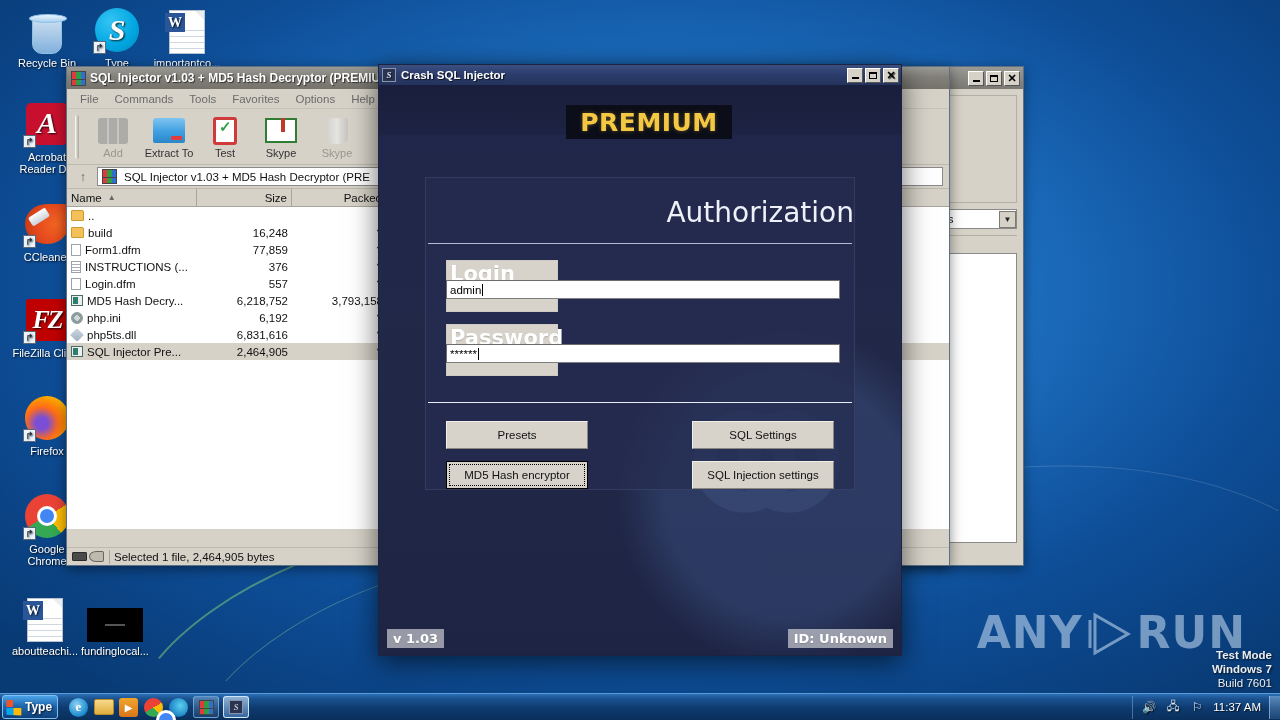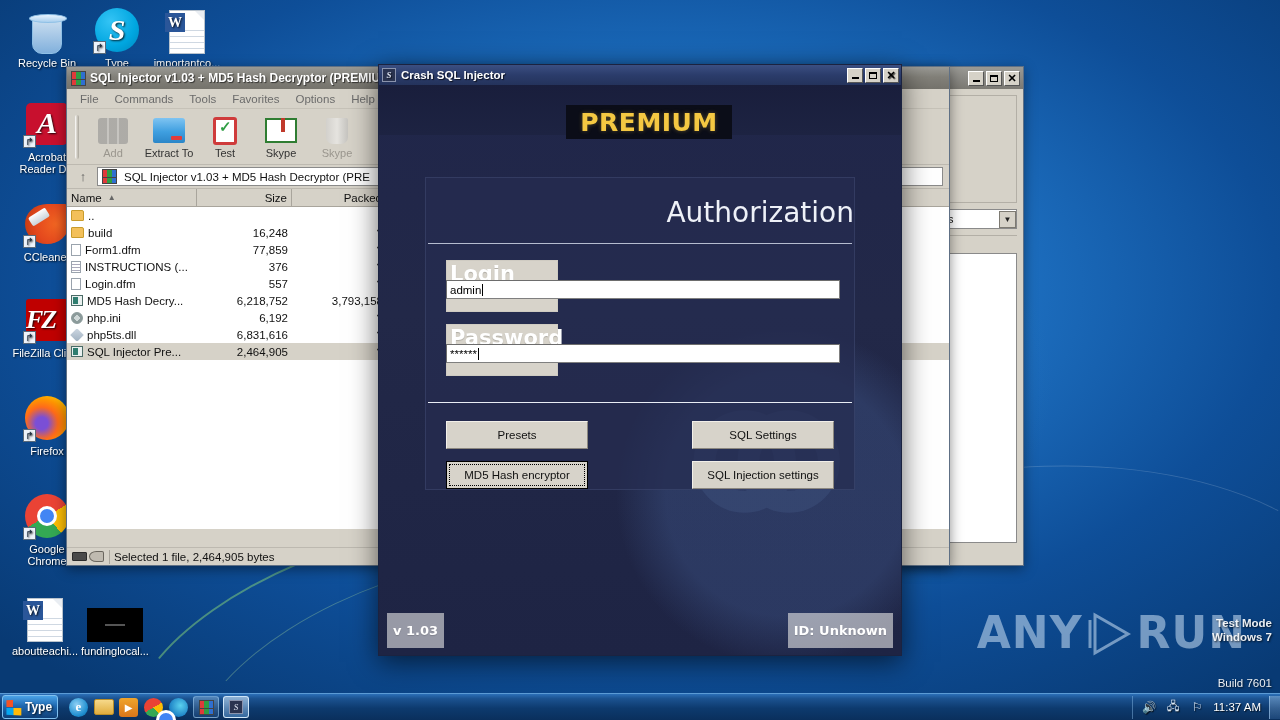--- a/index.html
+++ b/index.html
@@ -123,21 +123,21 @@
     background: radial-gradient(circle at 70% 50%, #f26522 0%, #e4481d 55%, #b8360f 100%);
     border-radius: 50% 10% 50% 50%;
     position: relative;
   }
   .cc:after{ content:""; position:absolute; left:4px; top:8px; width:20px;height:10px;
     background: linear-gradient(180deg,#fdfdfd,#c9d3da); transform: rotate(-32deg); border-radius:2px;}
   
   .fz {
     width: 42px; height: 42px; background: #bf0000; border-radius: 3px;
     color: #fff; font-weight: bold; font-size: 26px; line-height: 42px;
-    font-family: "Liberation Serif", serif; font-style: italic; text-align:left;
+    font-family: "Liberation Serif", serif; font-style: italic; text-align:center;
     letter-spacing: -2px;
   }
   
   .ff {
     width: 44px; height: 44px; border-radius: 50%;
     background: radial-gradient(circle at 38% 62%, #7a4fd6 0%, #7a4fd6 16%, #ff6b1a 42%, #ff9500 62%, #ffd000 86%);
   }
   
   .chr {
     width: 44px; height: 44px; border-radius: 50%;
@@ -437,21 +437,21 @@
 
   .footer {
     position: absolute; left: 0; bottom: 8px; width: 100%;
     display:flex; justify-content: space-between; padding: 0 8px;
   }
   .foot-chip {
     background: rgba(226,226,226,0.62);
     color: #ffffff;
     font-size: 13px; font-weight: bold;
     font-family: "DejaVu Sans", sans-serif;
-    padding: 10px 6px;
+    padding: 2px 6px;
     text-shadow: 0 1px 1px rgba(0,0,0,0.15);
   }
 
   
   #taskbar {
     position: absolute; left:0; bottom:0; width:1280px; height: 27px;
     background: linear-gradient(180deg, #2b6fb8 0%, #1b5290 18%, #0d3a6e 55%, #0a2f5c 100%);
     border-top: 1px solid #5b9bd5;
     display:flex; align-items:center;
   }
@@ -534,21 +534,21 @@
     border-left-color: transparent;
   }
   #anyrun .playsvg { width: 46px; height: 44px; }
   #testmode {
     position:absolute; right: 8px; bottom: 30px;
     text-align: right; color: rgba(255,255,255,0.92);
     font-size: 11.5px; font-weight: bold; line-height: 14px;
     text-shadow: 1px 1px 2px rgba(0,0,0,0.7);
     font-family: "Liberation Sans", sans-serif;
   }
-  #testmode .bld { font-weight: normal; margin-top: 32px; }
+  #testmode .bld { font-weight: normal; }
 </style>
 </head>
 <body>
 
 <div id="desktop">
   <div id="glow"></div>
   <div class="swoosh" id="sw1"></div>
   <div class="swoosh" id="sw2"></div>
   <div class="swoosh" id="sw3"></div>
 

